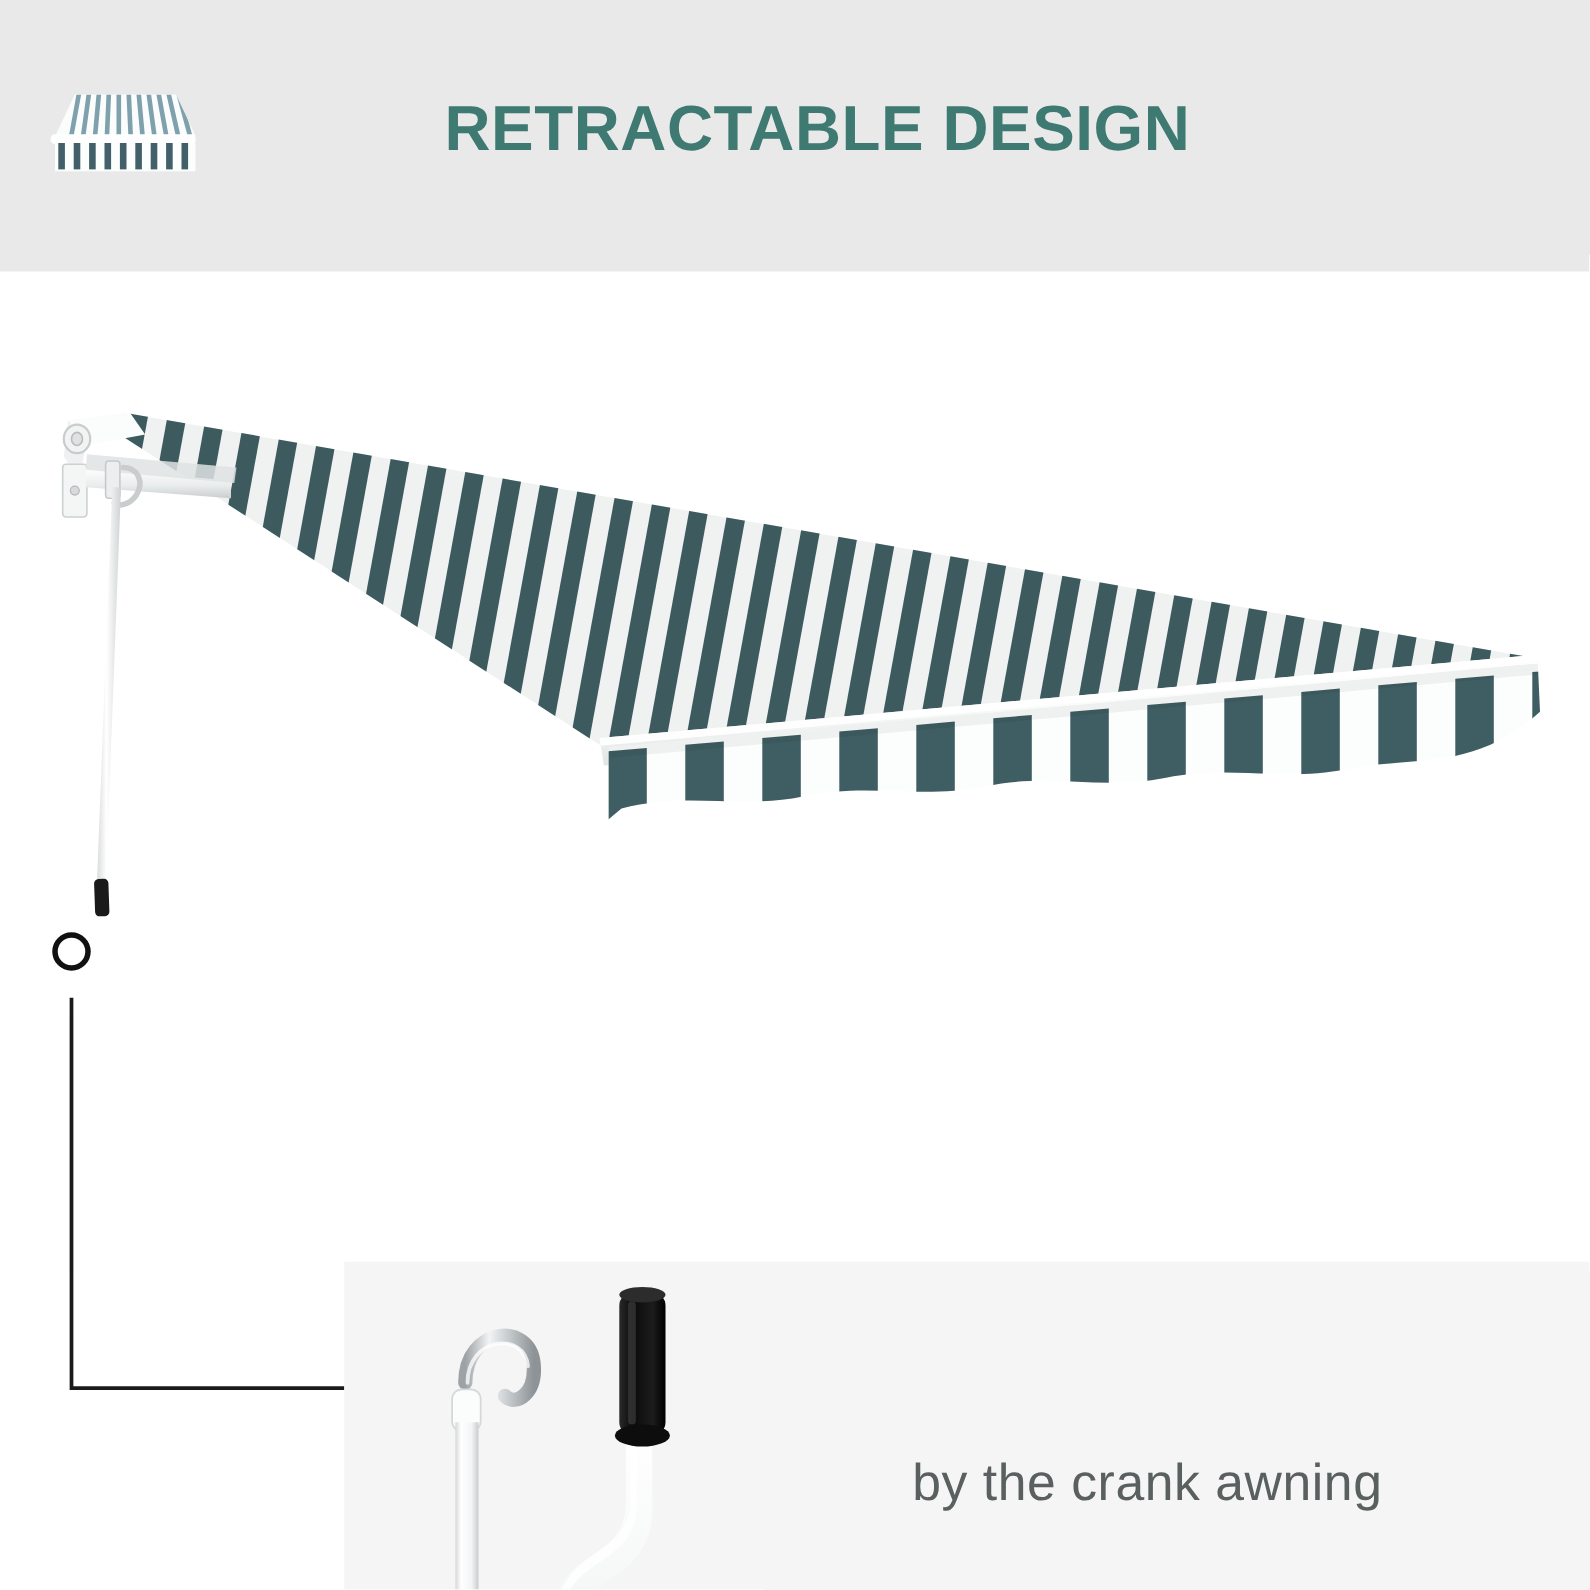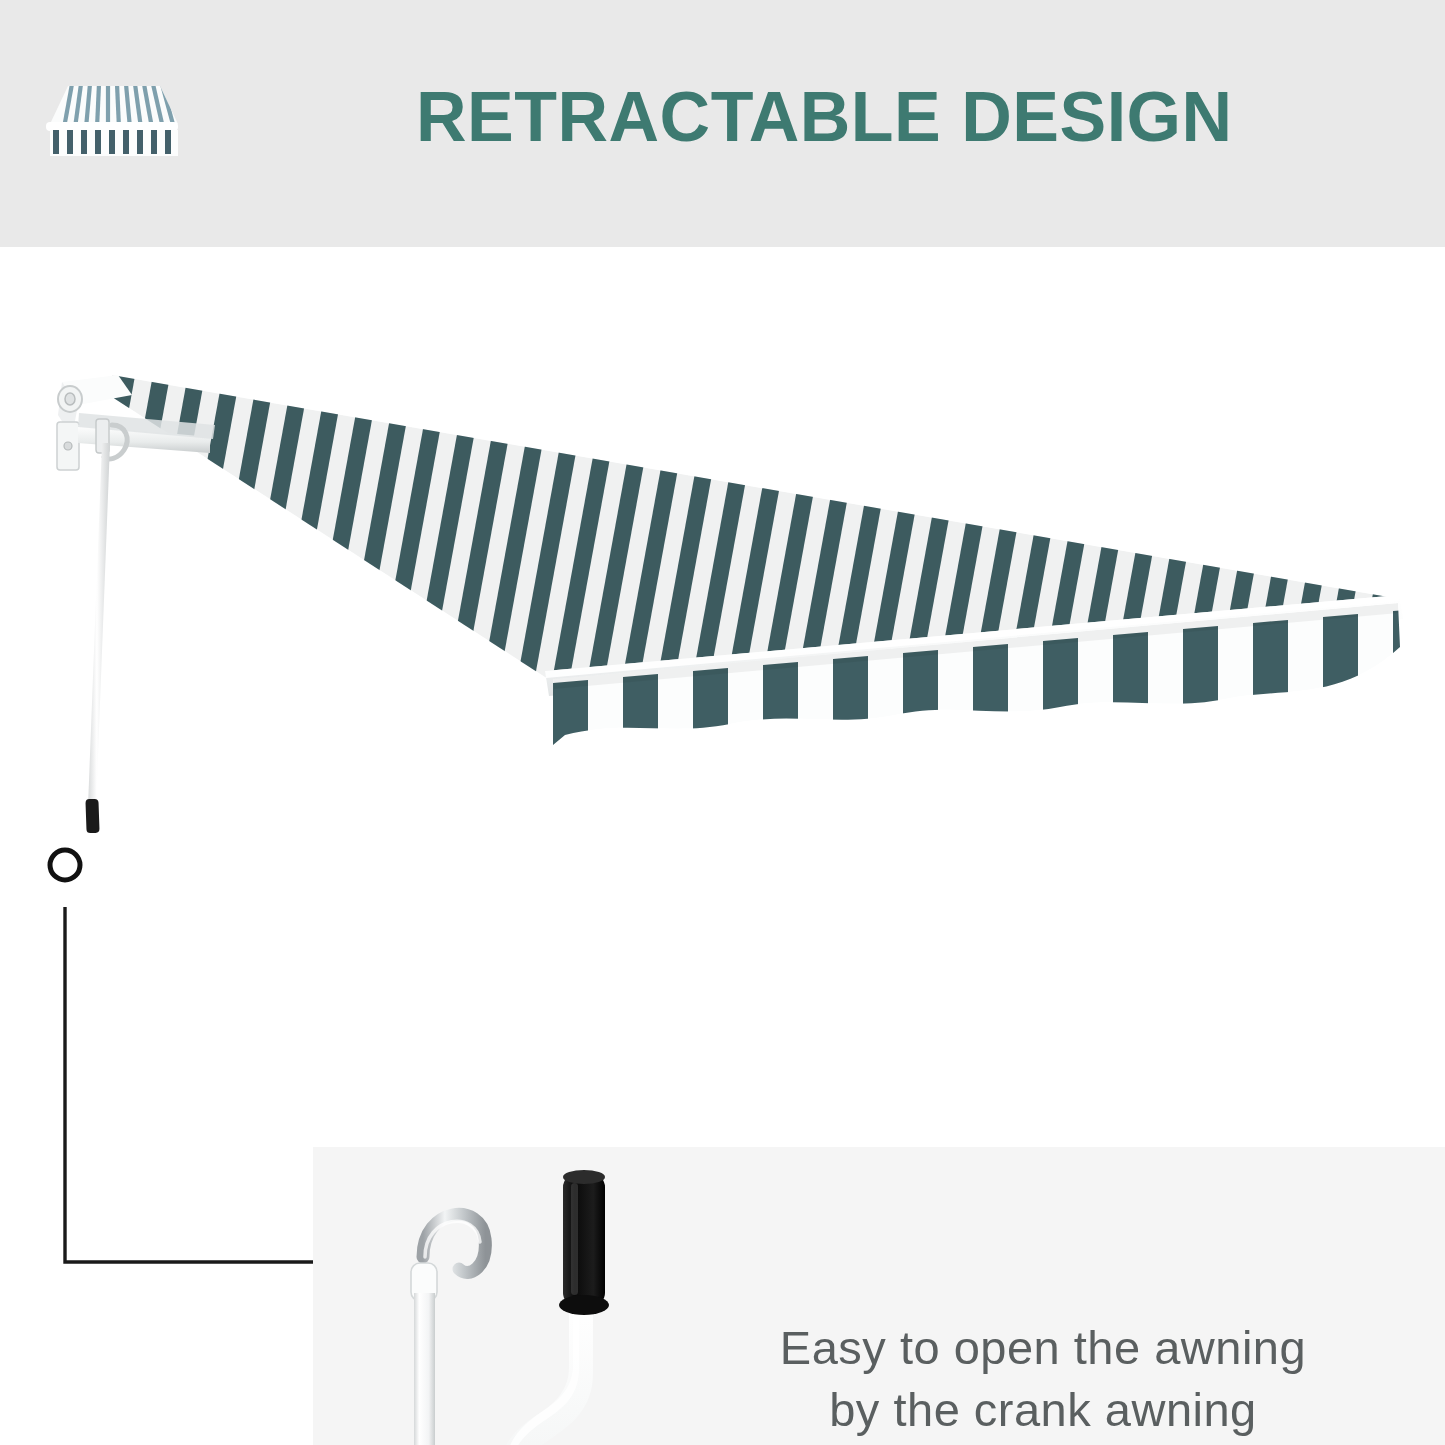--- a/index.html
+++ b/index.html
@@ -39,27 +39,26 @@
   }
 
   #header-title {
     position: absolute;
     left: 404px;
     top: 58px;
     width: 1010px;
     height: 120px;
     color: #3e7a71;
     font-family: "Liberation Sans", sans-serif;
-    font-size: 70px;
+    font-size: 58px;
     font-weight: bold;
     letter-spacing: 0.5px;
     line-height: 118px;
     white-space: nowrap;
     text-align: left;
-    margin-left: 12px;
   }
 
   
   #main-stage {
     position: absolute;
     left: 0;
     top: 247px;
     width: 1445px;
     height: 1198px;
     background: #ffffff;
@@ -398,20 +397,19 @@
             <rect x="122" y="318" width="7" height="132" rx="3.5" fill="#4a4a4a" opacity="0.5"></rect>
             <ellipse cx="135" cy="460" rx="25" ry="10" fill="#0d0d0d"></ellipse>
             <ellipse cx="135" cy="312" rx="21" ry="6" fill="#262626"></ellipse>
           </g>
 
           <rect x="126" y="455" width="22" height="80" fill="url(#shaftGrad)"></rect>
         </svg>
       </div>
 
       <div id="caption-block">
-        <div class="caption-line">Easy to open the awning</div>
         <div class="caption-line">by the crank awning</div>
 
       </div>
     </div>
 
   </div>
 </div>
 
 </body></html>

